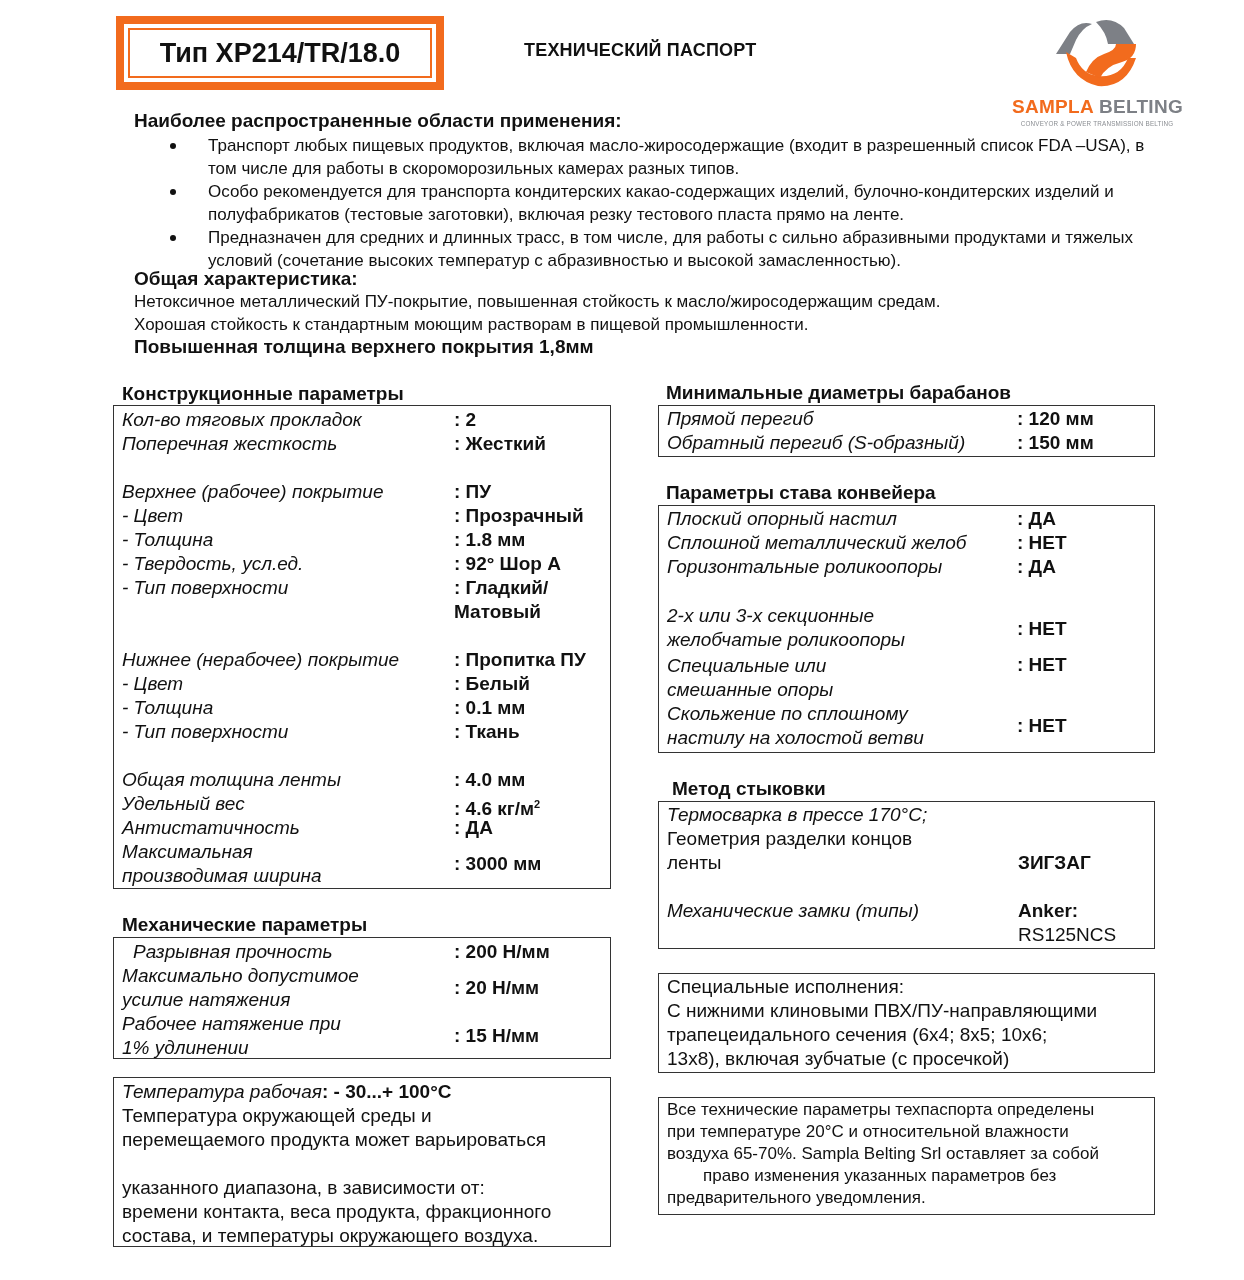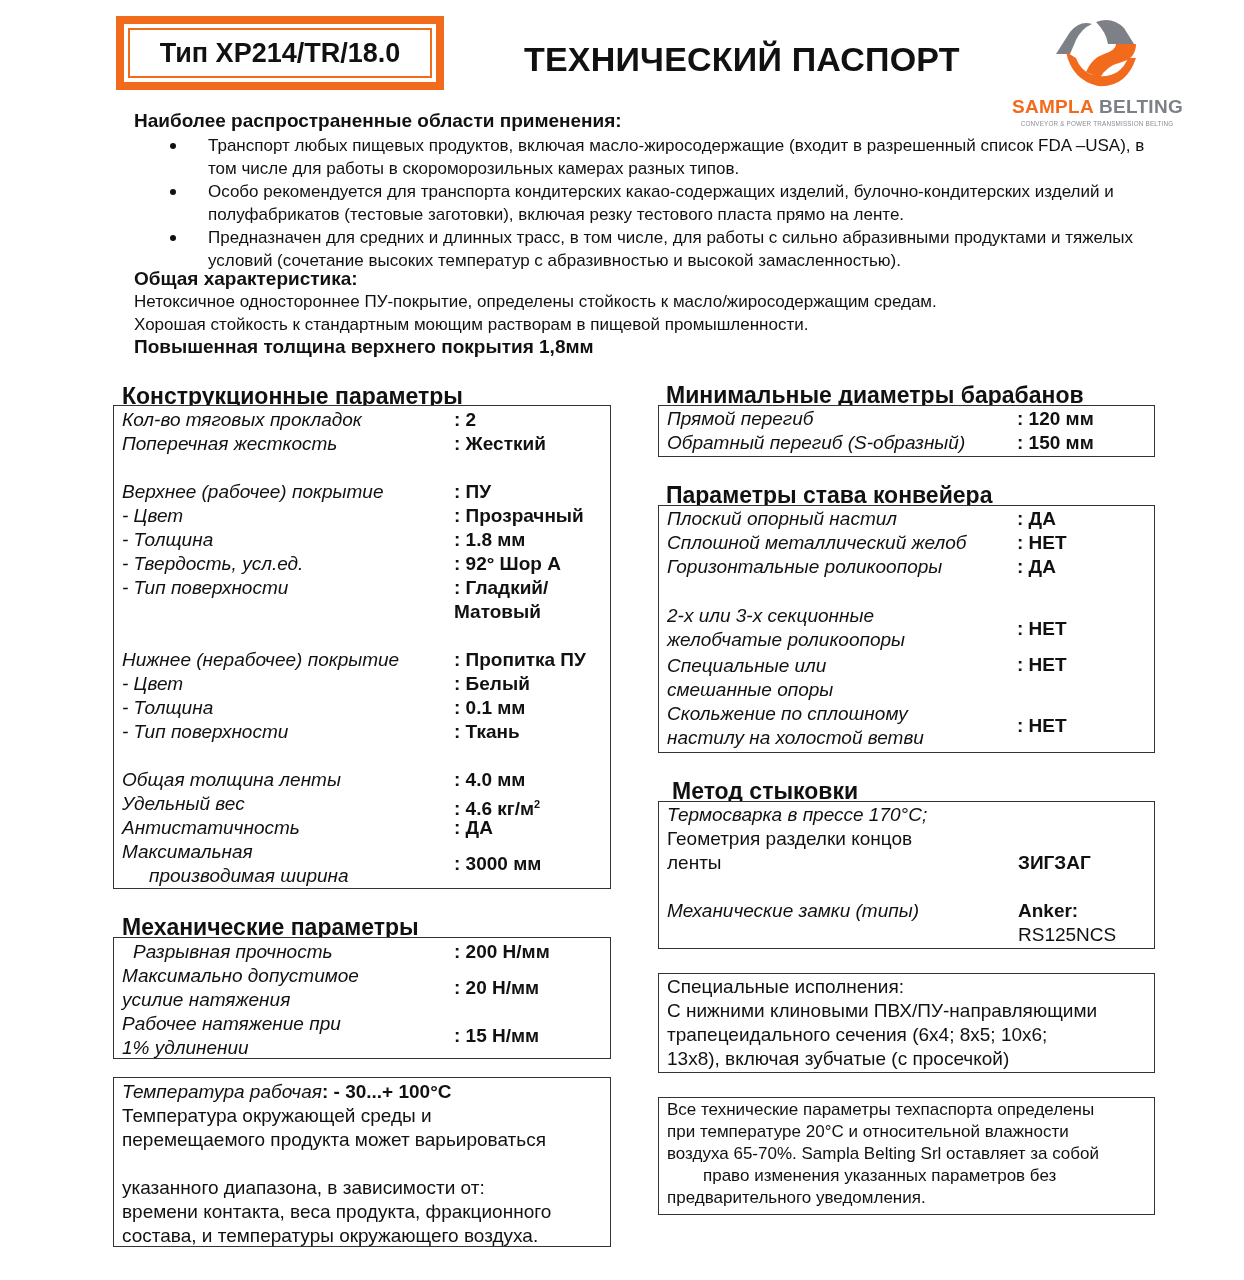--- a/index.html
+++ b/index.html
@@ -14,21 +14,21 @@
     left: 116px; top: 16px; width: 312px; height: 58px;
     border: 8px solid #f26b1d; background: #fff;
   }
   .type-box-inner {
     position: absolute; left: 4px; top: 4px; right: 4px; bottom: 4px;
     border: 2px solid #f26b1d;
     display: flex; align-items: center; justify-content: center;
     font-weight: bold; font-size: 27px; color: #111;
   }
   .doc-title {
-    left: 524px; top: 40px; font-size: 34px; font-weight: bold; letter-spacing: 0.2px;
+    left: 524px; top: 40px; font-size: 18px; font-weight: bold; letter-spacing: 0.2px;
   }
   .logo { left: 1012px; top: 14px; width: 170px; height: 118px; }
   .logo-text {
     position: absolute; left: 0; top: 82px; width: 170px; text-align: center;
     font-weight: bold; font-size: 19px; letter-spacing: 0.3px; white-space: nowrap;
   }
   .logo-text .o { color: #f26b1d; }
   .logo-text .g { color: #7d8086; }
   .logo-sub {
     position: absolute; left: 0; top: 106px; width: 170px; text-align: center;
@@ -38,21 +38,21 @@
   
   .h-intro { font-weight: bold; font-size: 19px; }
   .bullets { left: 170px; top: 134px; width: 980px; }
   .bullet { position: relative; padding-left: 38px; font-size: 17px; line-height: 23px; margin-bottom: 0px; }
   .bullet .dot {
     position: absolute; left: 0; top: 9px; width: 6px; height: 6px; border-radius: 50%; background: #111;
   }
   .general-text { font-size: 17px; line-height: 23px; transform-origin: left; }
 
   
-  .sec-title { font-weight: bold; font-size: 23px; white-space: nowrap; }
+  .sec-title { font-weight: bold; font-size: 19px; white-space: nowrap; }
   .box {
     border: 1.5px solid #333; background: #fff; box-sizing: border-box;
   }
   .row { position: absolute; font-size: 19px; line-height: 24px; white-space: nowrap; }
   .lbl { font-style: italic; }
   .val { font-weight: bold; }
   sup { font-size: 11px; }
   .para { font-size: 19px; line-height: 24px; }
   .small-para { font-size: 17px; line-height: 22px; }
 </style>
@@ -76,21 +76,21 @@
 </div>
 
 <div class="abs h-intro" style="left:134px; top:110px;">Наиболее распространенные области применения:</div>
 <div class="abs bullets">
   <div class="bullet"><span class="dot"></span><span>Транспорт любых пищевых продуктов, включая масло-жиросодержащие (входит в разрешенный список FDA –USA), в том числе для работы в скороморозильных камерах разных типов.</span></div>
   <div class="bullet"><span class="dot"></span><span>Особо рекомендуется для транспорта кондитерских какао-содержащих изделий, булочно-кондитерских изделий и полуфабрикатов (тестовые заготовки), включая резку тестового пласта прямо на ленте.</span></div>
   <div class="bullet"><span class="dot"></span><span>Предназначен для средних и длинных трасс, в том числе, для работы с сильно абразивными продуктами и тяжелых условий (сочетание высоких температур с абразивностью и высокой замасленностью).</span></div>
 </div>
 
 <div class="abs h-intro" style="left:134px; top:268px;">Общая характеристика:</div>
-<div class="abs general-text" style="left:134px; top:290px;">Нетоксичное одностороннее ПУ-покрытие, определены стойкость к масло/жиросодержащим средам.</div>
+<div class="abs general-text" style="left:134px; top:290px;">Нетоксичное металлический ПУ-покрытие, повышенная стойкость к масло/жиросодержащим средам.</div>
 <div class="abs general-text" style="left:134px; top:313px;">Хорошая стойкость к стандартным моющим растворам в пищевой промышленности.</div>
 <div class="abs h-intro" style="left:134px; top:336px;">Повышенная толщина верхнего покрытия 1,8мм</div>
 
 <div class="abs sec-title" style="left:122px; top:383px;">Конструкционные параметры</div>
 <div class="abs box" style="left:113px; top:405px; width:498px; height:484px;">
   <div class="row lbl" style="left:8px; top:2px;">Кол-во тяговых прокладок</div>
   <div class="row val" style="left:340px; top:2px;">: 2</div>
   <div class="row lbl" style="left:8px; top:26px;">Поперечная жесткость</div>
   <div class="row val" style="left:340px; top:26px;">: Жесткий</div>
 
@@ -115,21 +115,21 @@
   <div class="row lbl" style="left:8px; top:314px;">- Тип поверхности</div>
   <div class="row val" style="left:340px; top:314px;">: Ткань</div>
 
   <div class="row lbl" style="left:8px; top:362px;">Общая толщина ленты</div>
   <div class="row val" style="left:340px; top:362px;">: 4.0 мм</div>
   <div class="row lbl" style="left:8px; top:386px;">Удельный вес</div>
   <div class="row val" style="left:340px; top:386px;"><span>: 4.6 кг/м</span><sup>2</sup></div>
   <div class="row lbl" style="left:8px; top:410px;">Антистатичность</div>
   <div class="row val" style="left:340px; top:410px;">: ДА</div>
   <div class="row lbl" style="left:8px; top:434px;">Максимальная</div>
-  <div class="row lbl" style="left:8px; top:458px;margin-left:27px;">производимая ширина</div>
+  <div class="row lbl" style="left:8px; top:458px;">производимая ширина</div>
   <div class="row val" style="left:340px; top:446px;">: 3000 мм</div>
 </div>
 
 <div class="abs sec-title" style="left:122px; top:914px;">Механические параметры</div>
 <div class="abs box" style="left:113px; top:937px; width:498px; height:122px;">
   <div class="row lbl" style="left:19px; top:2px;">Разрывная прочность</div>
   <div class="row val" style="left:340px; top:2px;">: 200 Н/мм</div>
   <div class="row lbl" style="left:8px; top:26px;">Максимально допустимое</div>
   <div class="row lbl" style="left:8px; top:50px;">усилие натяжения</div>
   <div class="row val" style="left:340px; top:38px;">: 20 Н/мм</div>

